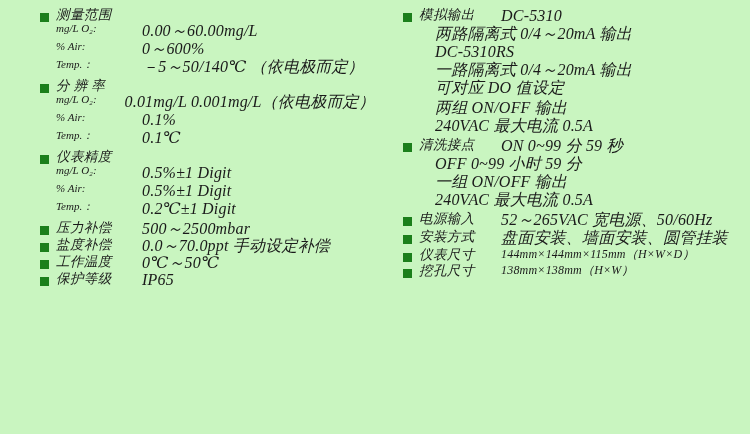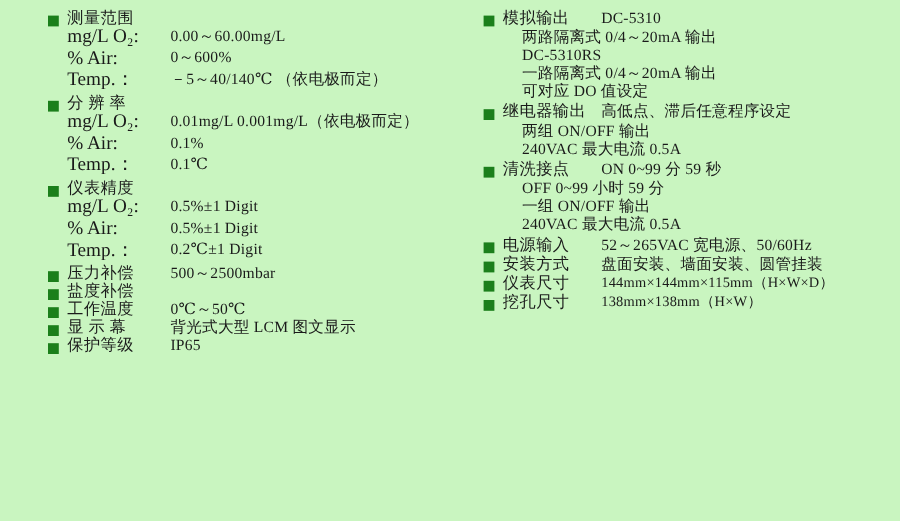--- a/index.html
+++ b/index.html
@@ -14,20 +14,21 @@
     color: #1a1a1a;
     overflow: hidden;
   }
   .sheet {
     position: relative;
     width: 750px;
     height: 434px;
     background: #c9f5c0;
     box-sizing: border-box;
     display: flex;
+    font-style: italic;
   }
   .col {
     box-sizing: border-box;
     padding: 8px 0 0 0;
   }
   .col-left {
     width: 375px;
     padding-left: 40px;
   }
   .col-right {
@@ -54,28 +55,28 @@
     letter-spacing: 0.4px;
     white-space: nowrap;
   }
   .left-label {
     width: 86px;
   }
   .right-label {
     width: 82px;
   }
   .sub-label {
-    font-size: 16px;
+    font-size: 11px;
     white-space: nowrap;
   }
   .left-sub-label {
     width: 86px;
   }
   .value {
-    font-size: 13px;
+    font-size: 16px;
     white-space: nowrap;
     letter-spacing: 0.2px;
   }
   .value-sm {
     font-size: 12px;
     white-space: nowrap;
     letter-spacing: 0.2px;
   }
   .subrow {
     display: flex;
@@ -117,21 +118,21 @@
       <div class="subrow">
         <span class="sub-label left-sub-label">mg/L O₂:</span>
         <span class="value">0.00～60.00mg/L</span>
       </div>
       <div class="subrow">
         <span class="sub-label left-sub-label">% Air:</span>
         <span class="value">0～600%</span>
       </div>
       <div class="subrow">
         <span class="sub-label left-sub-label">Temp.：</span>
-        <span class="value">－5～40/140℃ （依电极而定）</span>
+        <span class="value">－5～50/140℃ （依电极而定）</span>
       </div>
     </div>
 
     <div class="group">
       <div class="row">
         <span class="bullet"></span>
         <span class="label left-label">分 辨 率</span>
       </div>
       <div class="subrow">
         <span class="sub-label left-sub-label">mg/L O₂:</span>
@@ -167,33 +168,29 @@
     </div>
 
     <div class="row">
       <span class="bullet"></span>
       <span class="label left-label">压力补偿</span>
       <span class="value">500～2500mbar</span>
     </div>
     <div class="row">
       <span class="bullet"></span>
       <span class="label left-label">盐度补偿</span>
+      <span class="value">0.0～70.0ppt 手动设定补偿</span>
     </div>
     <div class="row">
       <span class="bullet"></span>
       <span class="label left-label">工作温度</span>
       <span class="value">0℃～50℃</span>
     </div>
     <div class="row">
       <span class="bullet"></span>
-      <span class="label left-label">显 示 幕</span>
-      <span class="value">背光式大型 LCM 图文显示</span>
-    </div>
-    <div class="row">
-      <span class="bullet"></span>
       <span class="label left-label">保护等级</span>
       <span class="value">IP65</span>
     </div>
 
   </div>
 
   <div class="col col-right">
 
     <div class="group">
       <div class="controw">
@@ -214,25 +211,20 @@
         <span class="value">一路隔离式 0/4～20mA 输出</span>
       </div>
       <div class="controw indent-right">
         <span class="spacer-bullet"></span>
         <span class="value">可对应 DO 值设定</span>
       </div>
     </div>
 
 
     <div class="group">
-      <div class="controw">
-        <span class="bullet"></span>
-        <span class="label right-label">继电器输出</span>
-        <span class="value">高低点、滞后任意程序设定</span>
-      </div>
       <div class="controw indent-right">
         <span class="spacer-bullet"></span>
         <span class="value">两组 ON/OFF 输出</span>
       </div>
       <div class="controw indent-right">
         <span class="spacer-bullet"></span>
         <span class="value">240VAC 最大电流 0.5A</span>
       </div>
     </div>
 

